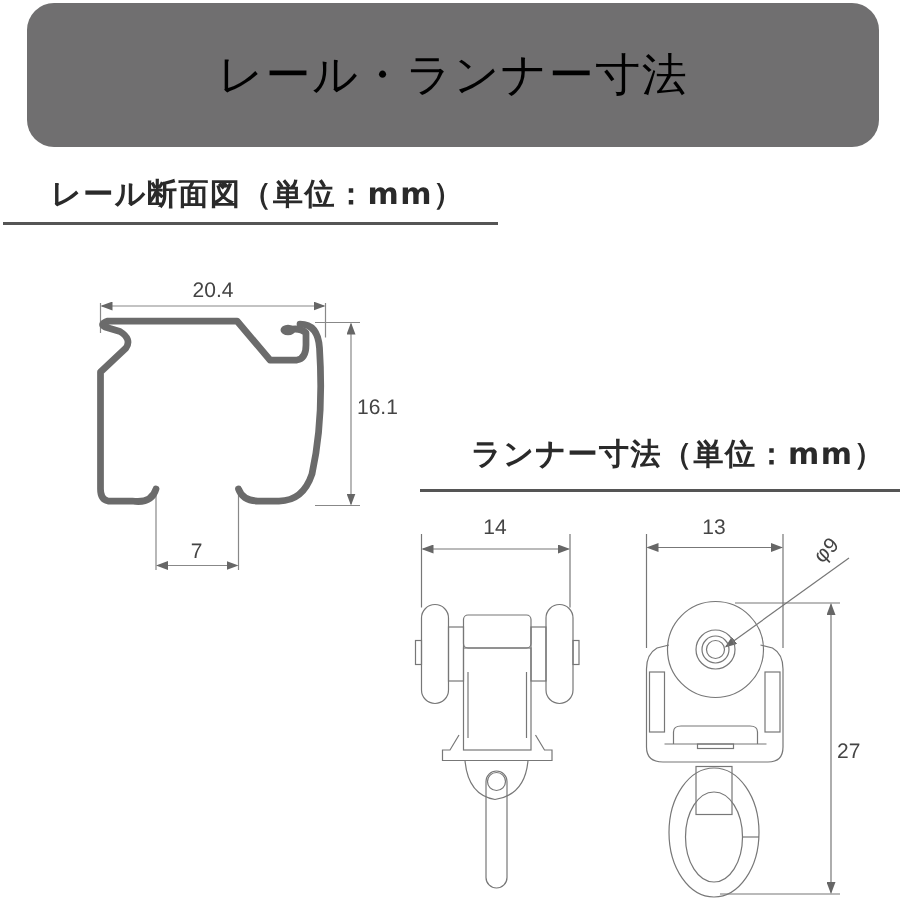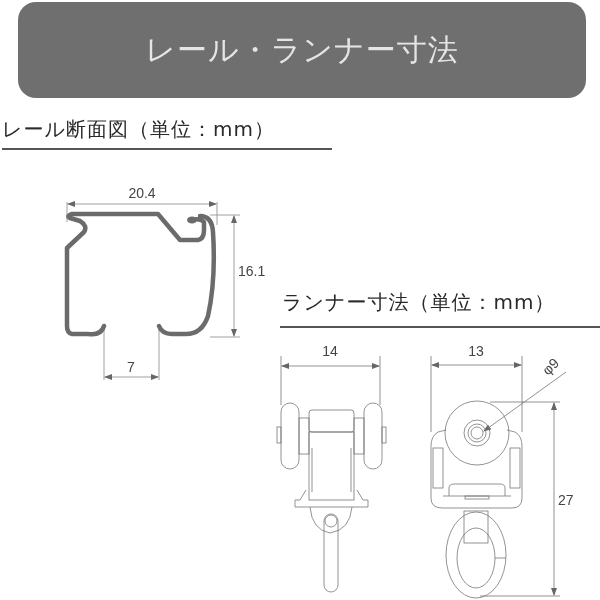--- a/index.html
+++ b/index.html
@@ -1,24 +1,24 @@
 <!DOCTYPE html>
 <html><head>
 <meta charset="utf-8">
 <style>
   html, body { margin: 0; padding: 0; background: #ffffff; }
   body { width: 600px; height: 600px; position: relative; overflow: hidden;
          font-family: "DejaVu Sans", sans-serif; color: #222; }
   .banner { position: absolute; left: 18px; top: 2px; width: 568px; height: 96px;
             background: #706f70; border-radius: 18px; display: flex;
             align-items: center; justify-content: center; }
-  .banner-title { color: #e5e5e5; font-size: 30px; font-weight: 300; letter-spacing: 1px;
+  .banner-title { color: #000000; font-size: 30px; font-weight: 300; letter-spacing: 1px;
                   font-family: "DejaVu Sans", sans-serif; }
-  .section-title { position: absolute; font-size: 20px; font-weight: normal; color: #2a2a2a;
-                   letter-spacing: 1px; white-space: nowrap; }
+  .section-title { position: absolute; font-size: 20px; font-weight: bold; color: #2a2a2a;
+                   letter-spacing: 1px; white-space: nowrap; margin-left: 32px; }
   .section-rule { position: absolute; height: 2px; background: #555; }
   .rail-title { left: 2px; top: 116px; }
   .rail-rule { left: 2px; top: 148px; width: 330px; }
   .runner-title { left: 282px; top: 289px; }
   .runner-rule { left: 280px; top: 326px; width: 320px; }
   svg { position: absolute; left: 0; top: 0; }
   .dim-text { font-family: "Liberation Sans", sans-serif; font-size: 14px; fill: #444; }
 </style>
 </head>
 <body>

